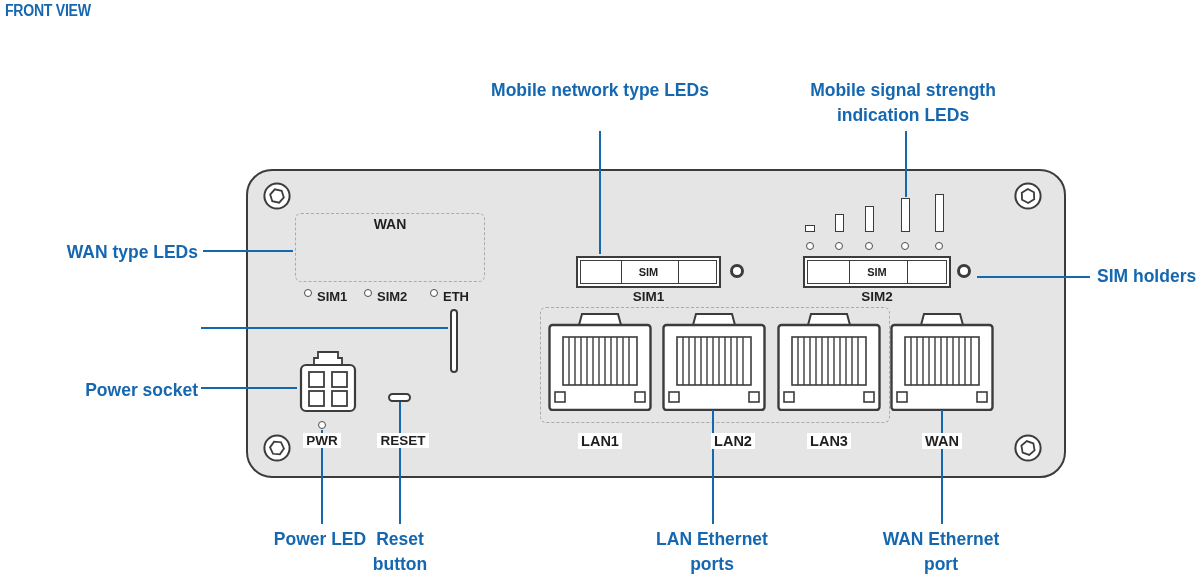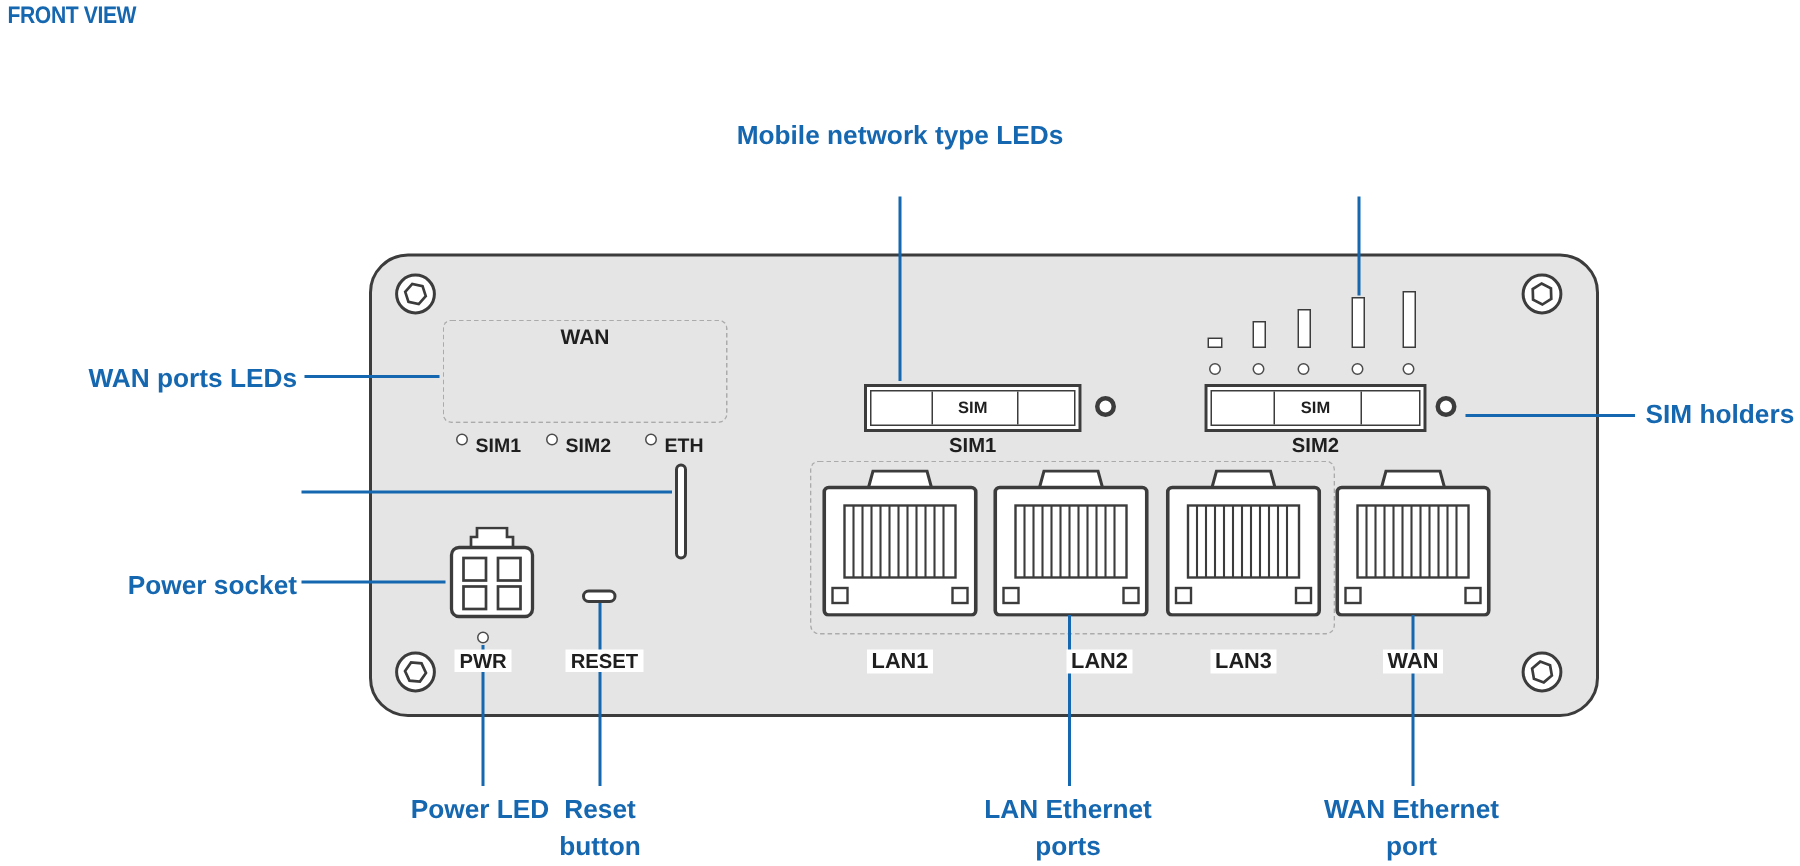--- a/index.html
+++ b/index.html
@@ -39,21 +39,22 @@
         background:#fff;box-sizing:border-box;}
 </style>
 </head>
 <body>
 
 <div class="canvas">
 
   <div class="page-title">FRONT VIEW</div>
 
   <div class="callout c-center" style="left:490px;top:78px;width:220px">Mobile network type LEDs</div>
-  <div class="callout c-right" style="left:20px;top:240px;width:178px">WAN ports LEDs</div>
+  <div class="callout c-center" style="left:778px;top:78px;width:250px">Mobile signal strength indication LEDs</div>
+  <div class="callout c-right" style="left:20px;top:240px;width:178px">WAN type LEDs</div>
   <div class="callout c-right" style="left:20px;top:378px;width:178px">Power socket</div>
   <div class="callout" style="left:1097px;top:264px;width:103px">SIM holders</div>
   <div class="callout c-center" style="left:270px;top:527px;width:100px">Power LED</div>
   <div class="callout c-center" style="left:350px;top:527px;width:100px">Reset button</div>
   <div class="callout c-center" style="left:866px;top:527px;width:150px">WAN Ethernet port</div>
   <div class="callout c-center" style="left:637px;top:527px;width:150px">LAN Ethernet ports</div>
 
   <div class="vline" style="left:599px;top:131px;height:123px"></div>
   <div class="vline" style="left:905px;top:131px;height:66px"></div>
   <div class="hline" style="left:203px;top:250px;width:90px"></div>

